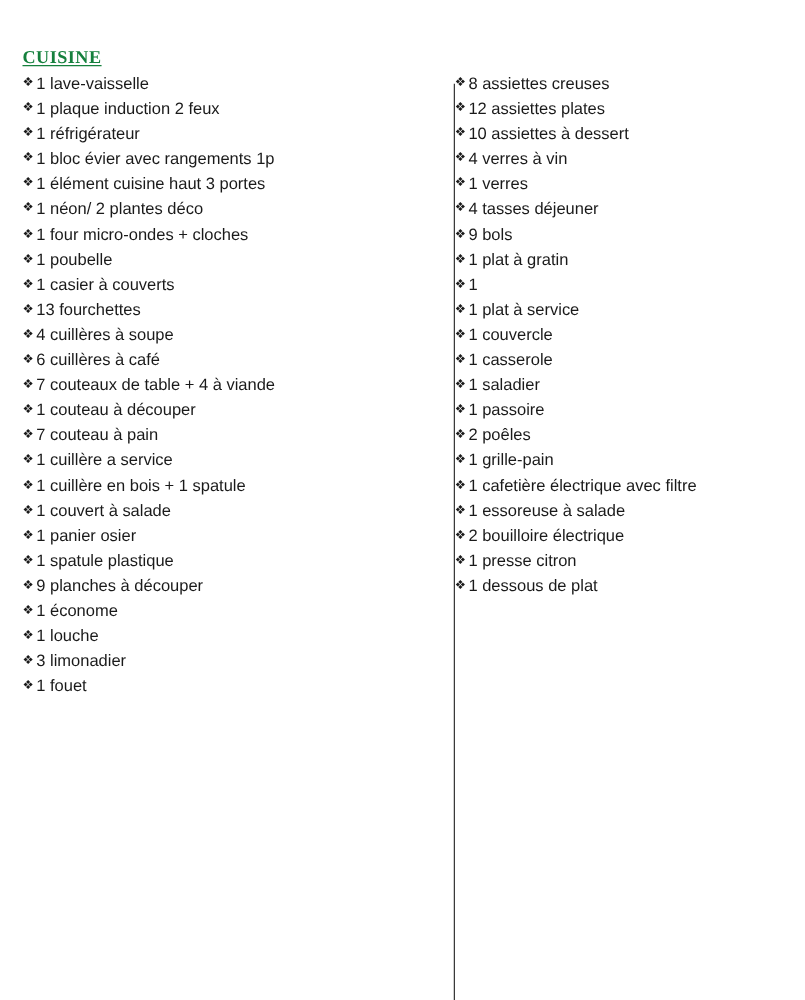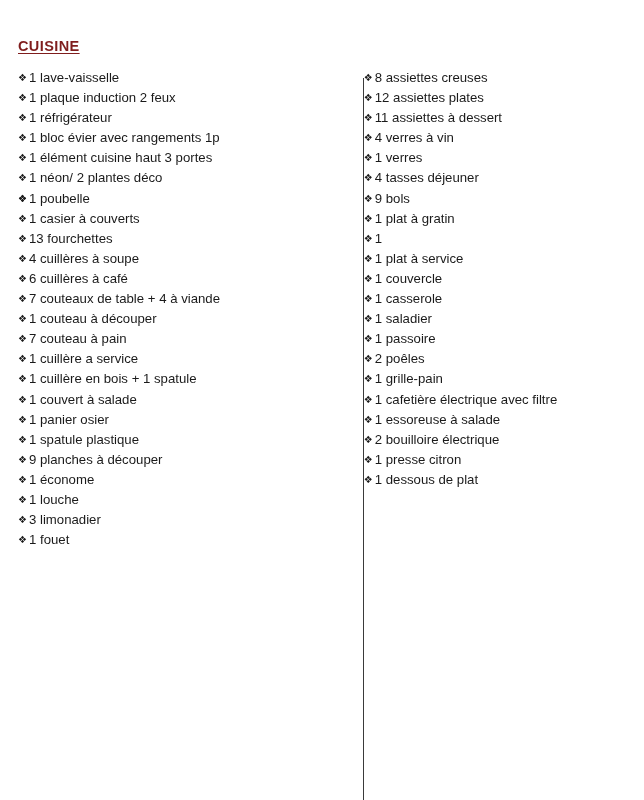--- a/index.html
+++ b/index.html
@@ -17,26 +17,26 @@
   .page {
     position: relative;
     width: 644px;
     height: 800px;
     box-sizing: border-box;
     padding: 38px 30px 0 16px;
   }
   .title {
     font-size: 14.5px;
     font-weight: bold;
-    color: #7f1d1d;
+    color: #15803d;
     letter-spacing: 0.4px;
     text-decoration: underline;
     text-underline-offset: 2px;
-    margin: 0 0 14px 2px;
-    font-family: Liberation Sans, sans-serif;
+    margin: 0 0 2px 2px;
+    font-family: Liberation Serif, serif;
   }
   .columns {
     position: relative;
     display: flex;
     align-items: flex-start;
   }
   .col {
     box-sizing: border-box;
   }
   .col-left {
@@ -88,21 +88,21 @@
     <div class="divider"></div>
 
     <div class="col col-left">
       <ul class="items" id="left-list">
           <li><span class="bullet">❖</span><span>1 lave-vaisselle</span></li>
           <li><span class="bullet">❖</span><span>1 plaque induction 2 feux</span></li>
           <li><span class="bullet">❖</span><span>1 réfrigérateur</span></li>
           <li><span class="bullet">❖</span><span>1 bloc évier avec rangements 1p</span></li>
           <li><span class="bullet">❖</span><span>1 élément cuisine haut 3 portes</span></li>
           <li><span class="bullet">❖</span><span>1 néon/ 2 plantes déco</span></li>
-          <li><span class="bullet">❖</span></li>
+          <li><span class="bullet">❖</span><span>1 four micro-ondes + cloches</span></li>
           <li><span class="bullet">❖</span><span>1 poubelle</span></li>
           <li><span class="bullet">❖</span><span>1 casier à couverts</span></li>
           <li><span class="bullet">❖</span><span>13 fourchettes</span></li>
           <li><span class="bullet">❖</span><span>4 cuillères à soupe</span></li>
           <li><span class="bullet">❖</span><span>6 cuillères à café</span></li>
           <li><span class="bullet">❖</span><span>7 couteaux de table + 4 à viande</span></li>
           <li><span class="bullet">❖</span><span>1 couteau à découper</span></li>
           <li><span class="bullet">❖</span><span>7 couteau à pain</span></li>
           <li><span class="bullet">❖</span><span>1 cuillère a service</span></li>
           <li><span class="bullet">❖</span><span>1 cuillère en bois + 1 spatule</span></li>
@@ -114,21 +114,21 @@
           <li><span class="bullet">❖</span><span>1 louche</span></li>
           <li><span class="bullet">❖</span><span>3 limonadier</span></li>
           <li><span class="bullet">❖</span><span>1 fouet</span></li>
         </ul>
     </div>
 
     <div class="col col-right">
       <ul class="items" id="right-list">
           <li><span class="bullet">❖</span><span>8 assiettes creuses</span></li>
           <li><span class="bullet">❖</span><span>12 assiettes plates</span></li>
-          <li><span class="bullet">❖</span><span>11 assiettes à dessert</span></li>
+          <li><span class="bullet">❖</span><span>10 assiettes à dessert</span></li>
           <li><span class="bullet">❖</span><span>4 verres à vin</span></li>
           <li><span class="bullet">❖</span><span>1 verres</span></li>
           <li><span class="bullet">❖</span><span>4 tasses déjeuner</span></li>
           <li><span class="bullet">❖</span><span>9 bols</span></li>
           <li><span class="bullet">❖</span><span>1 plat à gratin</span></li>
           <li><span class="bullet">❖</span><span>1</span></li>
           <li><span class="bullet">❖</span><span>1 plat à service</span></li>
           <li><span class="bullet">❖</span><span>1 couvercle</span></li>
           <li><span class="bullet">❖</span><span>1 casserole</span></li>
           <li><span class="bullet">❖</span><span>1 saladier</span></li>

